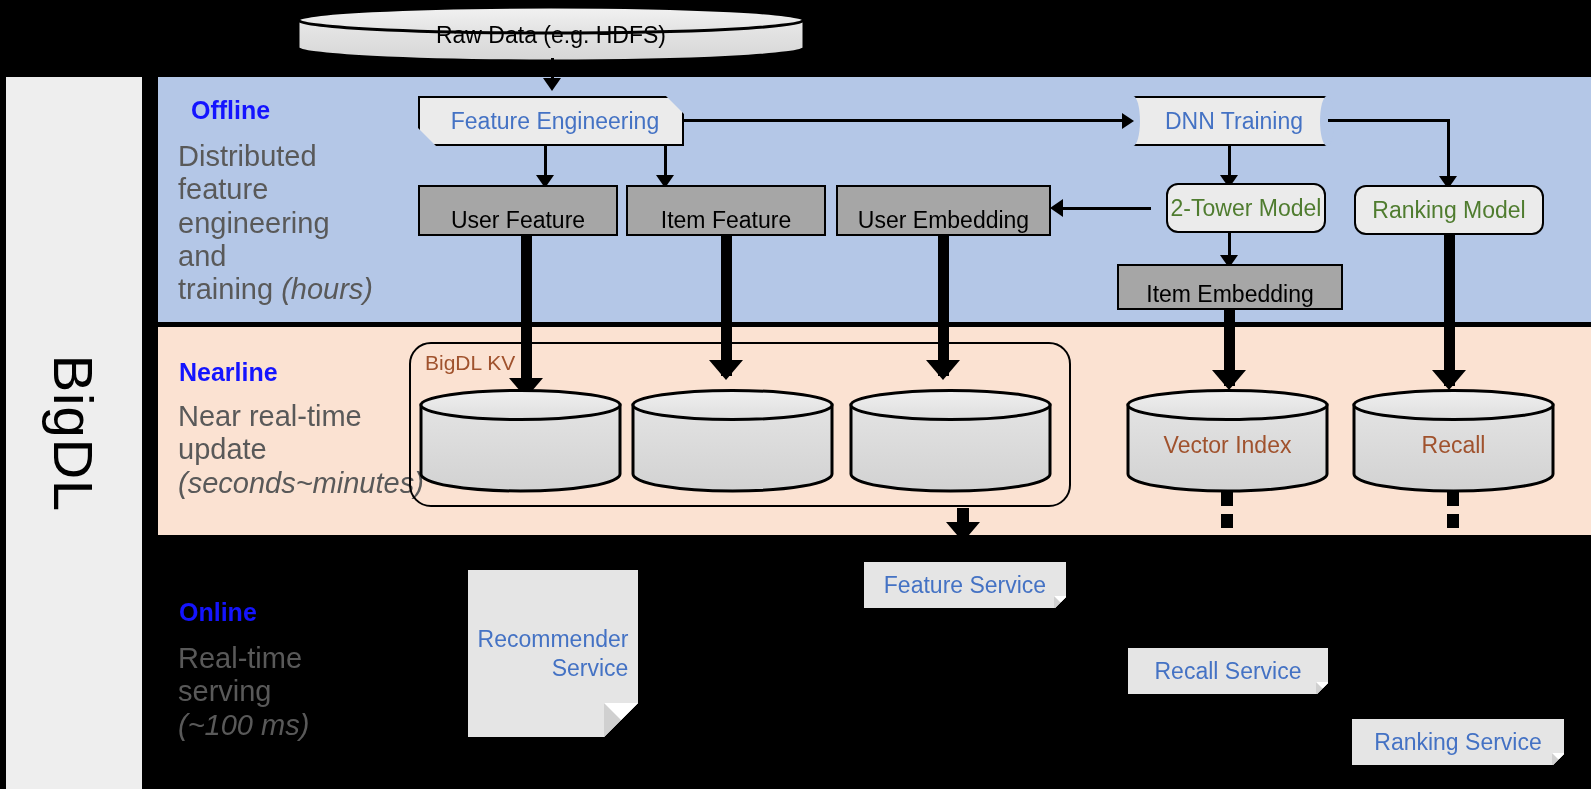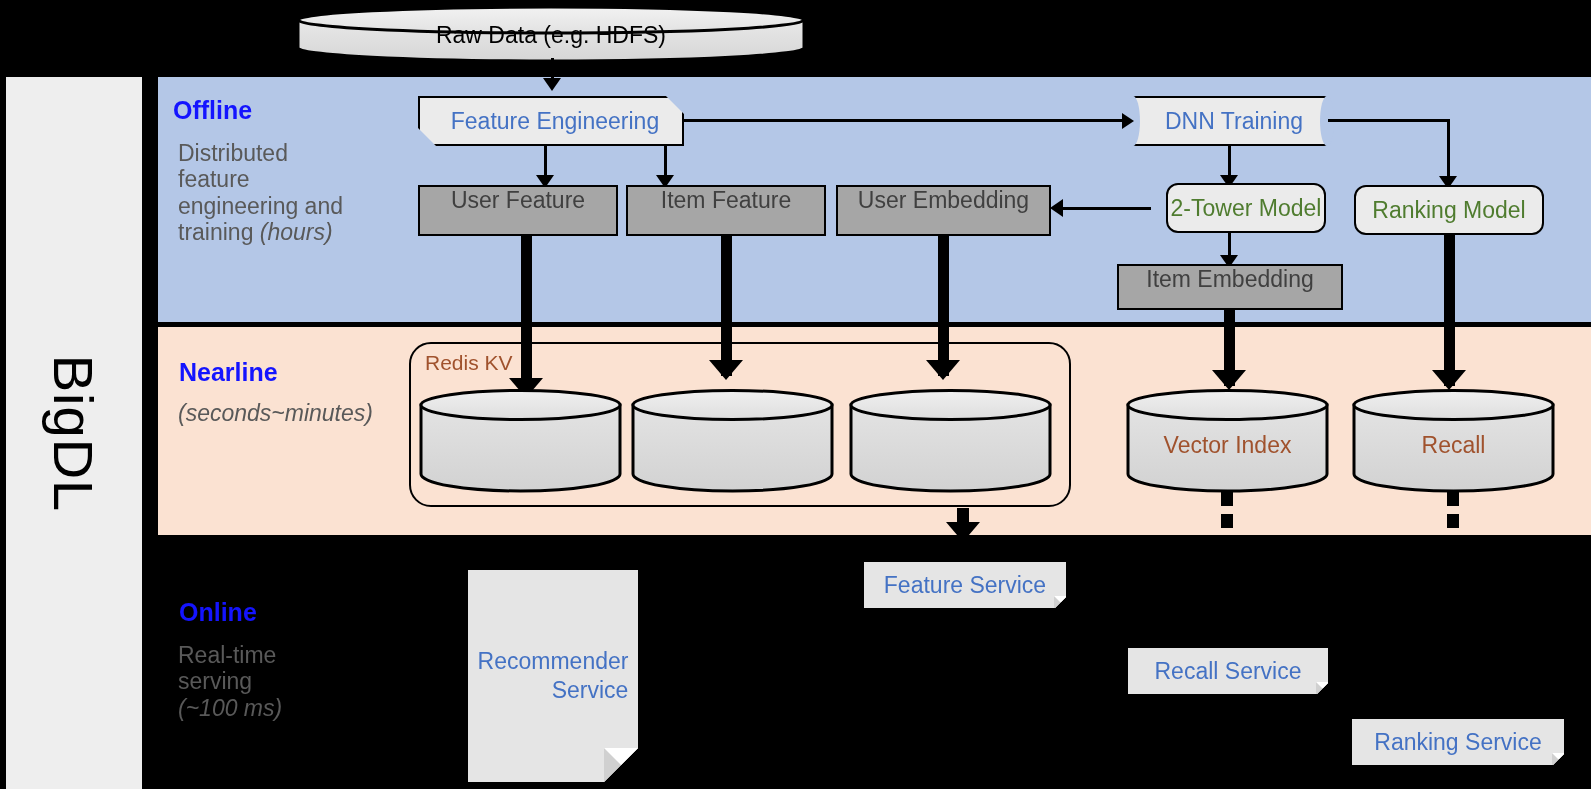--- a/index.html
+++ b/index.html
@@ -31,36 +31,36 @@
     font-size: 56px;
     color:#000;
     letter-spacing: 1px;
   }
 
   
   .band-title {
     color:#1414ff; font-size:25px; font-weight:600; white-space:nowrap;
   }
   .band-sub {
-    color:#595959; font-size:23px; line-height:1.15; white-space:pre-line;
+    color:#595959; font-size:29px; line-height:1.15; white-space:pre-line;
   }
   .band-sub .it { font-style: italic; }
-  #lbl-offline-title  { left:173px; top:96px; }
+  #lbl-offline-title  { left:191px; top:96px; }
   #lbl-offline-sub    { left:178px; top:140px; width:200px; }
   #lbl-nearline-title { left:179px; top:358px; }
   #lbl-nearline-sub   { left:178px; top:400px; width:240px; }
   #lbl-online-title   { left:179px; top:598px; }
   #lbl-online-sub     { left:178px; top:642px; width:200px; }
   #lbl-online-title, #lbl-online-sub { }
 
   
   .gbox {
     background:#a6a6a6; border:2.5px solid #000;
-    display:flex; align-items:flex-start; justify-content:center;
-    color:#404040; font-size:23px; white-space:nowrap;
+    display:flex; align-items:flex-end; justify-content:center;
+    color:#000000; font-size:23px; white-space:nowrap;
   }
 
   
   .card-chamfer {
     background:#ebebeb; border:2.5px solid #000;
     display:flex; align-items:center; justify-content:center;
     font-size:23px; white-space:nowrap;
     clip-path: polygon(0 0, calc(100% - 18px) 0, 100% 18px, 100% 100%, 18px 100%, 0 calc(100% - 18px));
   }
   .card-flowchart {
@@ -147,21 +147,23 @@
     <div id="bigdl-text">BigDL</div>
   </div>
 
   <div class="abs band-title" id="lbl-offline-title">Offline</div>
   <div class="abs band-sub" id="lbl-offline-sub"><span>Distributed
 feature
 engineering and
 training </span><span class="it">(hours)</span></div>
 
   <div class="abs band-title" id="lbl-nearline-title">Nearline</div>
-  <div class="abs band-sub" id="lbl-nearline-sub"><span class="it">(seconds~minutes)</span></div>
+  <div class="abs band-sub" id="lbl-nearline-sub"><span>Near real-time
+update
+</span><span class="it">(seconds~minutes)</span></div>
 
   <div class="abs band-title" id="lbl-online-title">Online</div>
   <div class="abs band-sub" id="lbl-online-sub"><span>Real-time
 serving
 </span><span class="it">(~100 ms)</span></div>
 
   <div class="cyl" style="left:295px; top:4px;">
     <svg width="512" height="60" viewBox="0 0 512 60">
       <defs>
         <linearGradient id="gcylTop" x1="0" y1="0" x2="0" y2="1">
@@ -244,21 +246,21 @@
   <div class="ln" style="left:938px; top:236px; width:11px; height:140px;"></div>
   <div class="arrow-down-fat" style="left:926px; top:360px;"></div>
 
   <div class="ln" style="left:1224px; top:310px; width:11px; height:76px;"></div>
   <div class="arrow-down-fat" style="left:1212px; top:370px;"></div>
 
   <div class="ln" style="left:1444px; top:235px; width:11px; height:151px;"></div>
   <div class="arrow-down-fat" style="left:1432px; top:370px;"></div>
 
   <div class="abs" id="redis-box"></div>
-  <div class="abs txt-brown" id="redis-label">Redis KV</div>
+  <div class="abs txt-brown" id="redis-label">BigDL KV</div>
 
   <div class="cyl" style="left:418px; top:388px;">
     <svg width="205" height="106" viewBox="0 0 205 106">
       <defs>
         <linearGradient id="kvTop" x1="0" y1="0" x2="0" y2="1">
           <stop offset="0" stop-color="#f0f0f0"></stop>
             <stop offset="1" stop-color="#dedede"></stop>
         </linearGradient>
         <linearGradient id="kvBody" x1="0" y1="0" x2="0" y2="1">
           <stop offset="0" stop-color="#e3e3e3"></stop>
@@ -305,21 +307,21 @@
 
   <div class="dash-sq" style="left:957px; top:508px;"></div>
   <div class="arrow-down-fat" style="left:946px; top:522px;"></div>
 
   <div class="dash-sq" style="left:1221px; top:492px;"></div>
   <div class="dash-sq" style="left:1221px; top:514px;"></div>
 
   <div class="dash-sq" style="left:1447px; top:492px;"></div>
   <div class="dash-sq" style="left:1447px; top:514px;"></div>
 
-  <div class="abs note note-lg" style="left:468px; top:570px; width:170px; height:212px;">
+  <div class="abs note note-lg" style="left:468px; top:570px; width:170px; height:167px;">
     <span style="white-space:pre-line;">Recommender
 Service</span>
     <span class="note-fold fold-lg"></span>
   </div>
 
   <div class="abs note note-sm" style="left:864px; top:562px; width:202px; height:46px;">
     <span>Feature Service</span>
     <span class="note-fold fold-sm"></span>
   </div>
 

